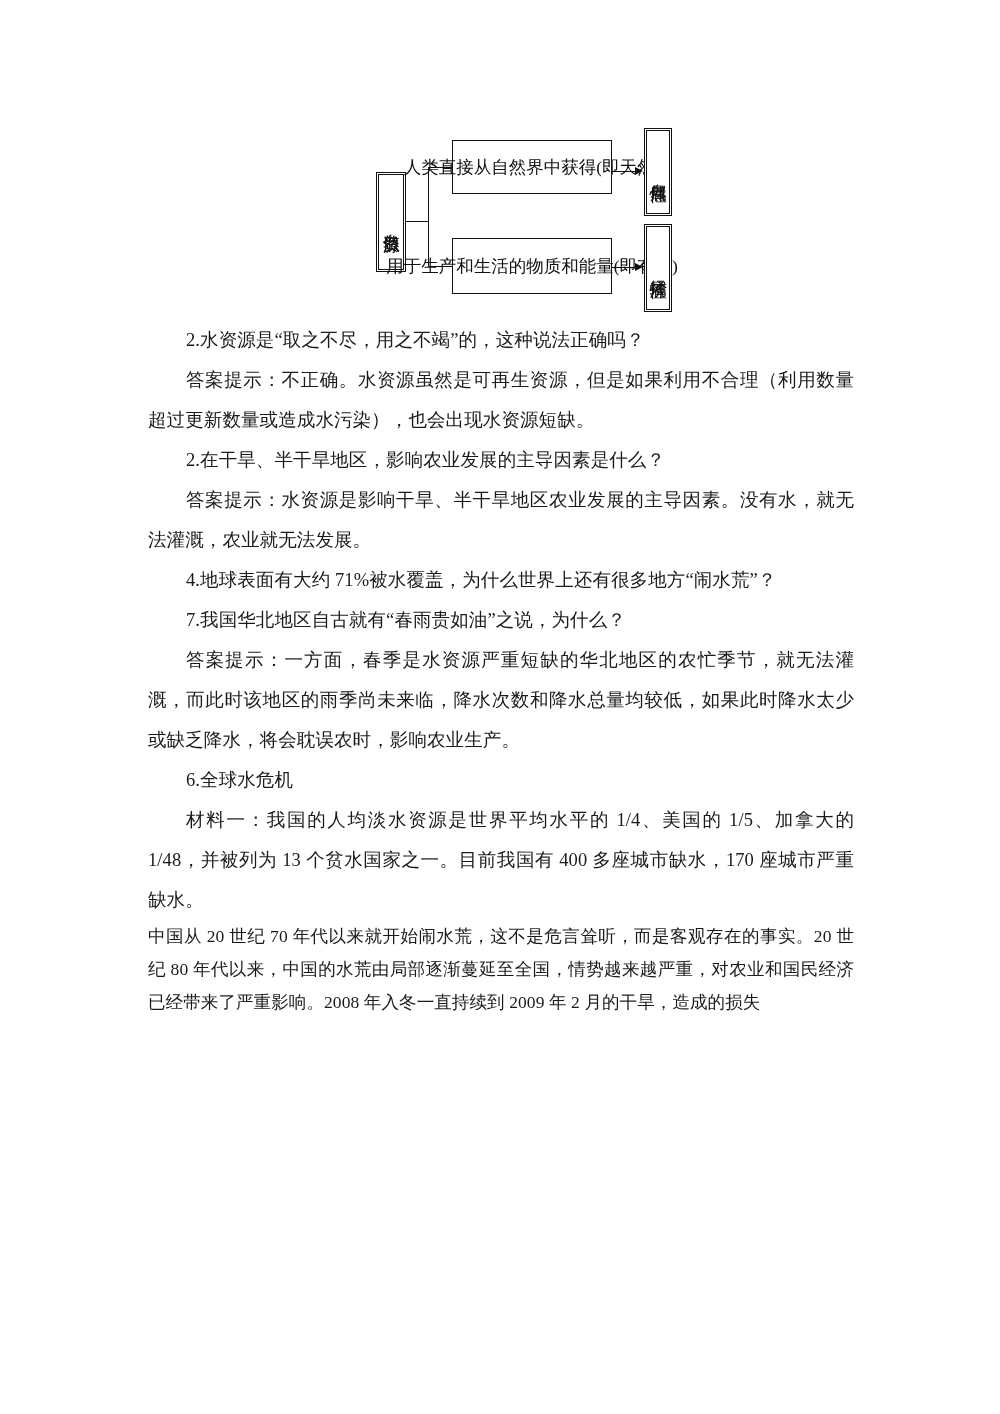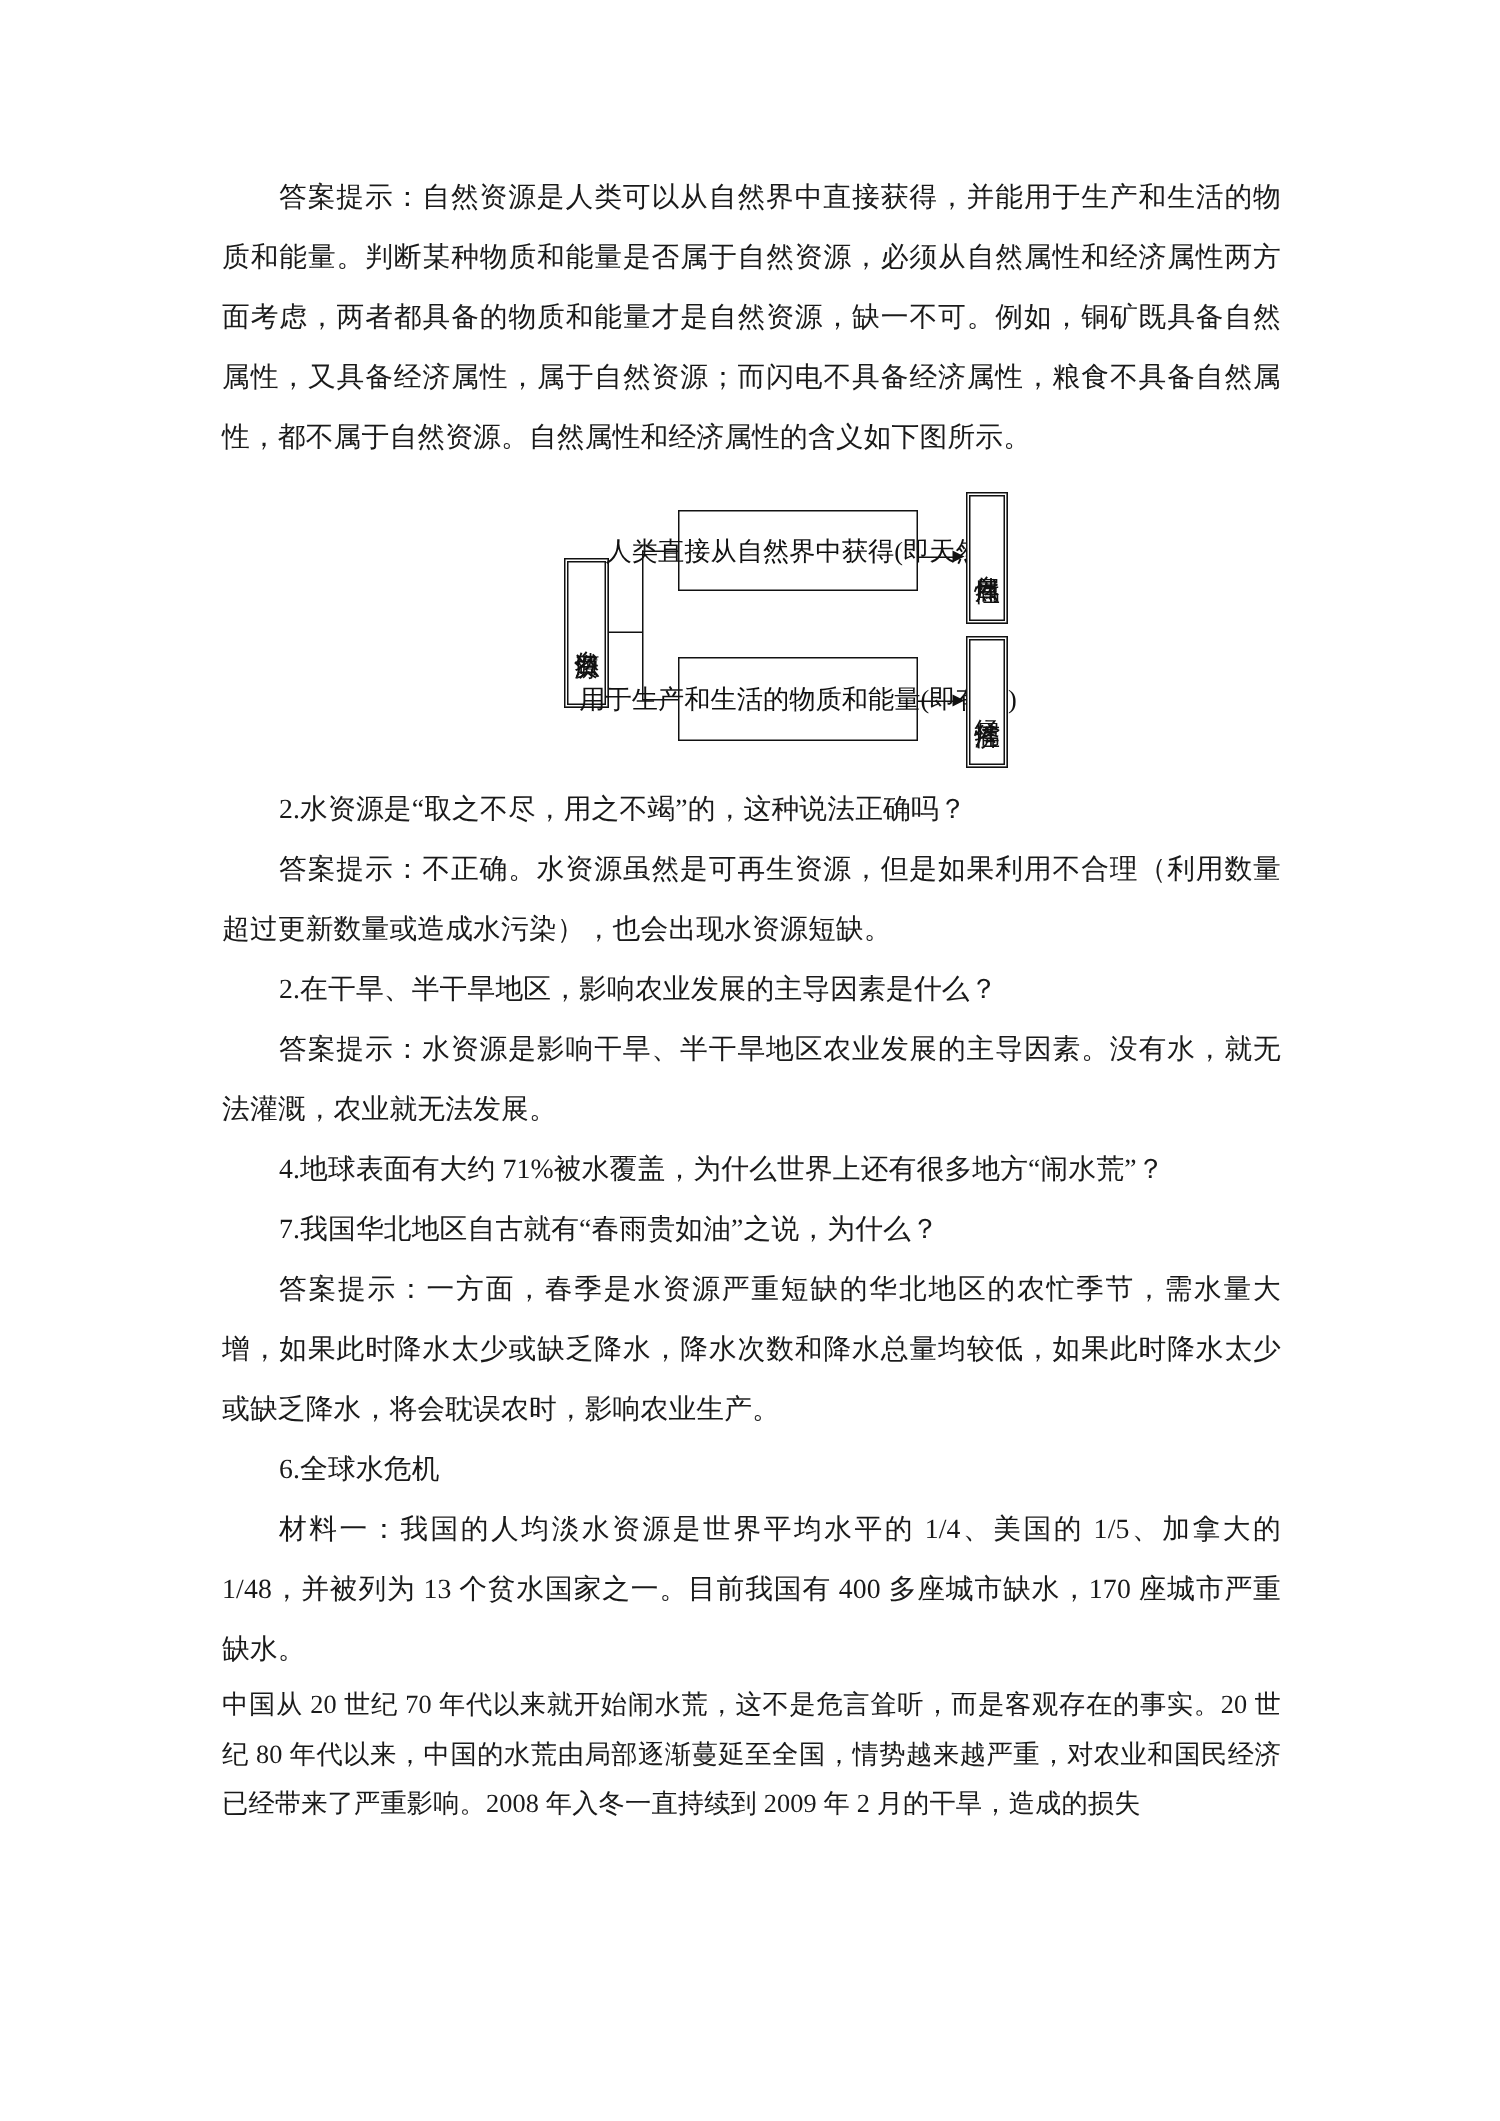--- a/index.html
+++ b/index.html
@@ -166,21 +166,20 @@
   #arrow-head-top    { left: 259px; top: 43px; }
   #arrow-head-bottom { left: 259px; top: 139px; }
 
 </style>
 </head>
 <body>
 
 <div class="page">
   <div class="content">
 
-    <p class="para indent">答案提示：自然资源是人类可以从自然界中直接获得，并能用于生产和生活的物质和能量。判断某种物质和能量是否属于自然资源，必须从自然属性和经济属性两方面考虑，两者都具备的物质和能量才是自然资源，缺一不可。例如，铜矿既具备自然属性，又具备经济属性，属于自然资源；而闪电不具备经济属性，粮食不具备自然属性，都不属于自然资源。自然属性和经济属性的含义如下图所示。</p>
 
     <div class="diagram-wrap">
       <div class="diagram">
 
         <div class="conn" id="conn-stem"></div>
         <div class="conn" id="conn-vert"></div>
         <div class="conn" id="conn-top"></div>
         <div class="conn" id="conn-bottom"></div>
 
         <div class="dbox dbl" id="box-source">
@@ -217,21 +216,21 @@
 
     <p class="para indent">2.在干旱、半干旱地区，影响农业发展的主导因素是什么？</p>
 
     <p class="para indent">答案提示：水资源是影响干旱、半干旱地区农业发展的主导因素。没有水，就无法灌溉，农业就无法发展。</p>
 
     <p class="para indent">4.地球表面有大约 71%被水覆盖，为什么世界上还有很多地方“闹水荒”？</p>
 
 
     <p class="para indent">7.我国华北地区自古就有“春雨贵如油”之说，为什么？</p>
 
-    <p class="para indent">答案提示：一方面，春季是水资源严重短缺的华北地区的农忙季节，需水量大增，如果此时降水太少或缺乏降水，降水次数和降水总量均较低，如果此时降水太少或缺乏降水，将会耽误农时，影响农业生产。</p>
+    <p class="para indent">答案提示：一方面，春季是水资源严重短缺的华北地区的农忙季节，就无法灌溉，而此时该地区的雨季尚未来临，降水次数和降水总量均较低，如果此时降水太少或缺乏降水，将会耽误农时，影响农业生产。</p>
 
     <p class="para indent">6.全球水危机</p>
 
     <p class="para indent">材料一：我国的人均淡水资源是世界平均水平的 1/4、美国的 1/5、加拿大的 1/48，并被列为 13 个贫水国家之一。目前我国有 400 多座城市缺水，170 座城市严重缺水。</p>
 
     <p class="para tight">中国从 20 世纪 70 年代以来就开始闹水荒，这不是危言耸听，而是客观存在的事实。20 世纪 80 年代以来，中国的水荒由局部逐渐蔓延至全国，情势越来越严重，对农业和国民经济已经带来了严重影响。2008 年入冬一直持续到 2009 年 2 月的干旱，造成的损失</p>
 
   </div>
 </div>
 

